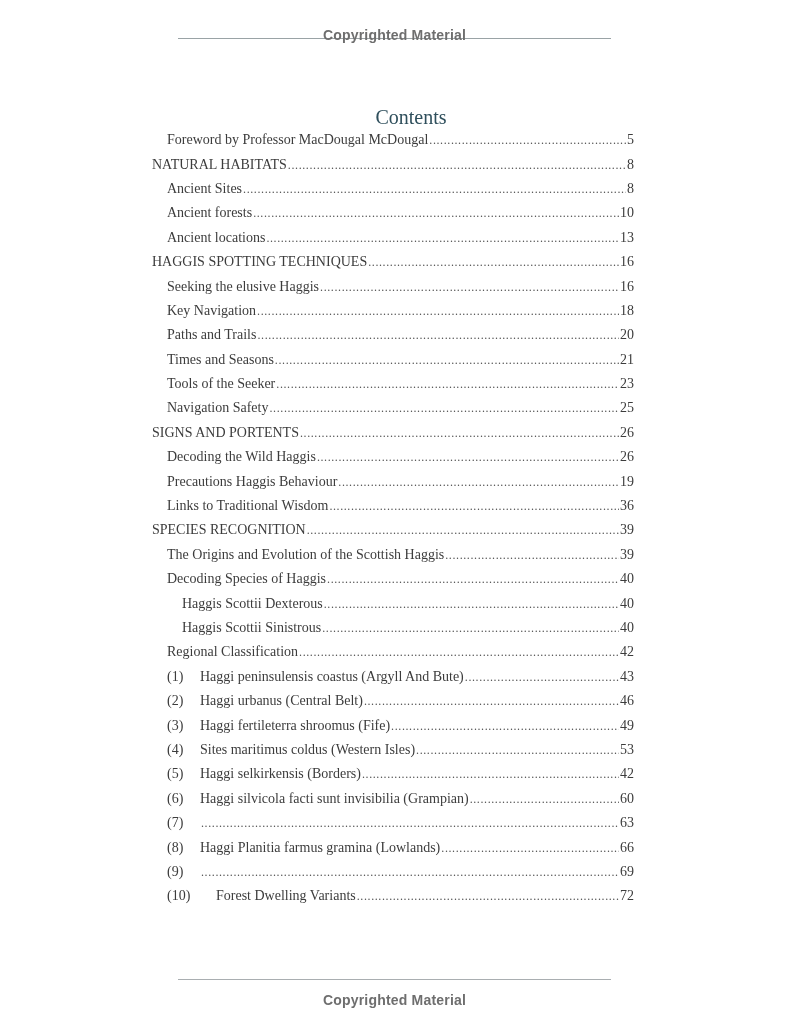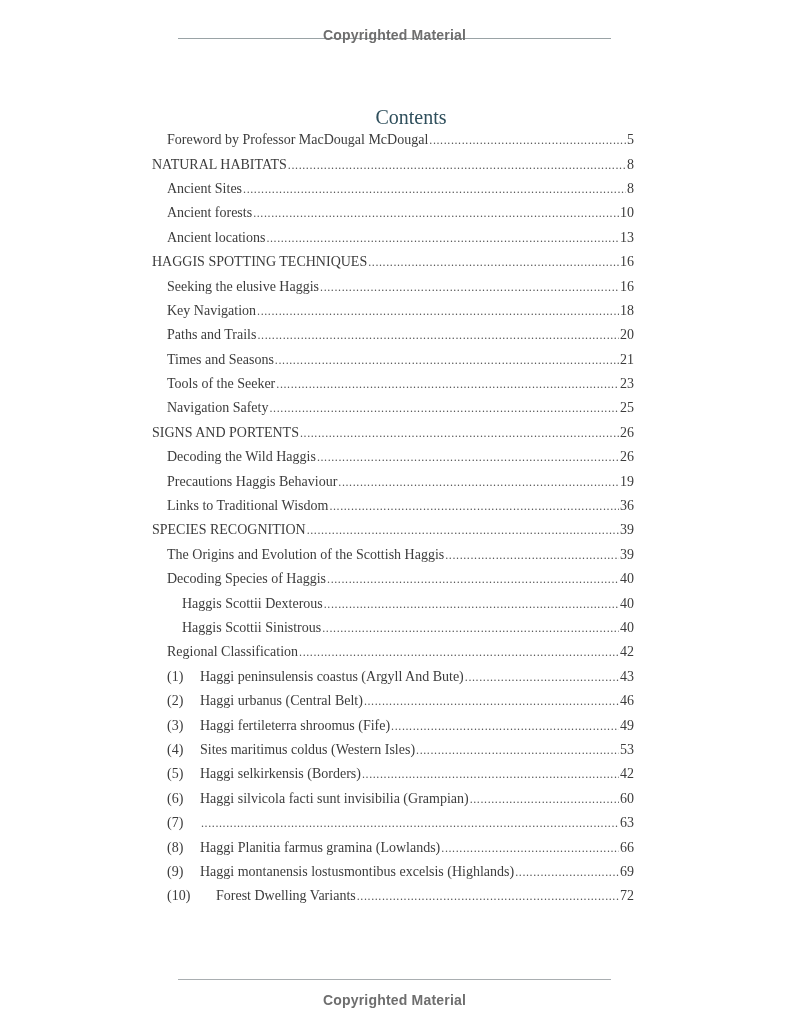--- a/index.html
+++ b/index.html
@@ -284,21 +284,20 @@
       <span class="toc-page">63</span>
     </li>
     <li class="toc-row numbered">
       <span class="toc-num">(8)</span>
       <span class="toc-label">Haggi Planitia farmus gramina (Lowlands)</span>
       <span class="toc-leader"></span>
       <span class="toc-page">66</span>
     </li>
     <li class="toc-row numbered">
       <span class="toc-num">(9)</span>
-      <span class="toc-label">Haggi montanensis lostusmontibus excelsis (Highlands)</span>
       <span class="toc-leader"></span>
       <span class="toc-page">69</span>
     </li>
     <li class="toc-row numbered">
       <span class="toc-num wide">(10)</span>
       <span class="toc-label">Forest Dwelling Variants</span>
       <span class="toc-leader"></span>
       <span class="toc-page">72</span>
     </li>
   </ul>

